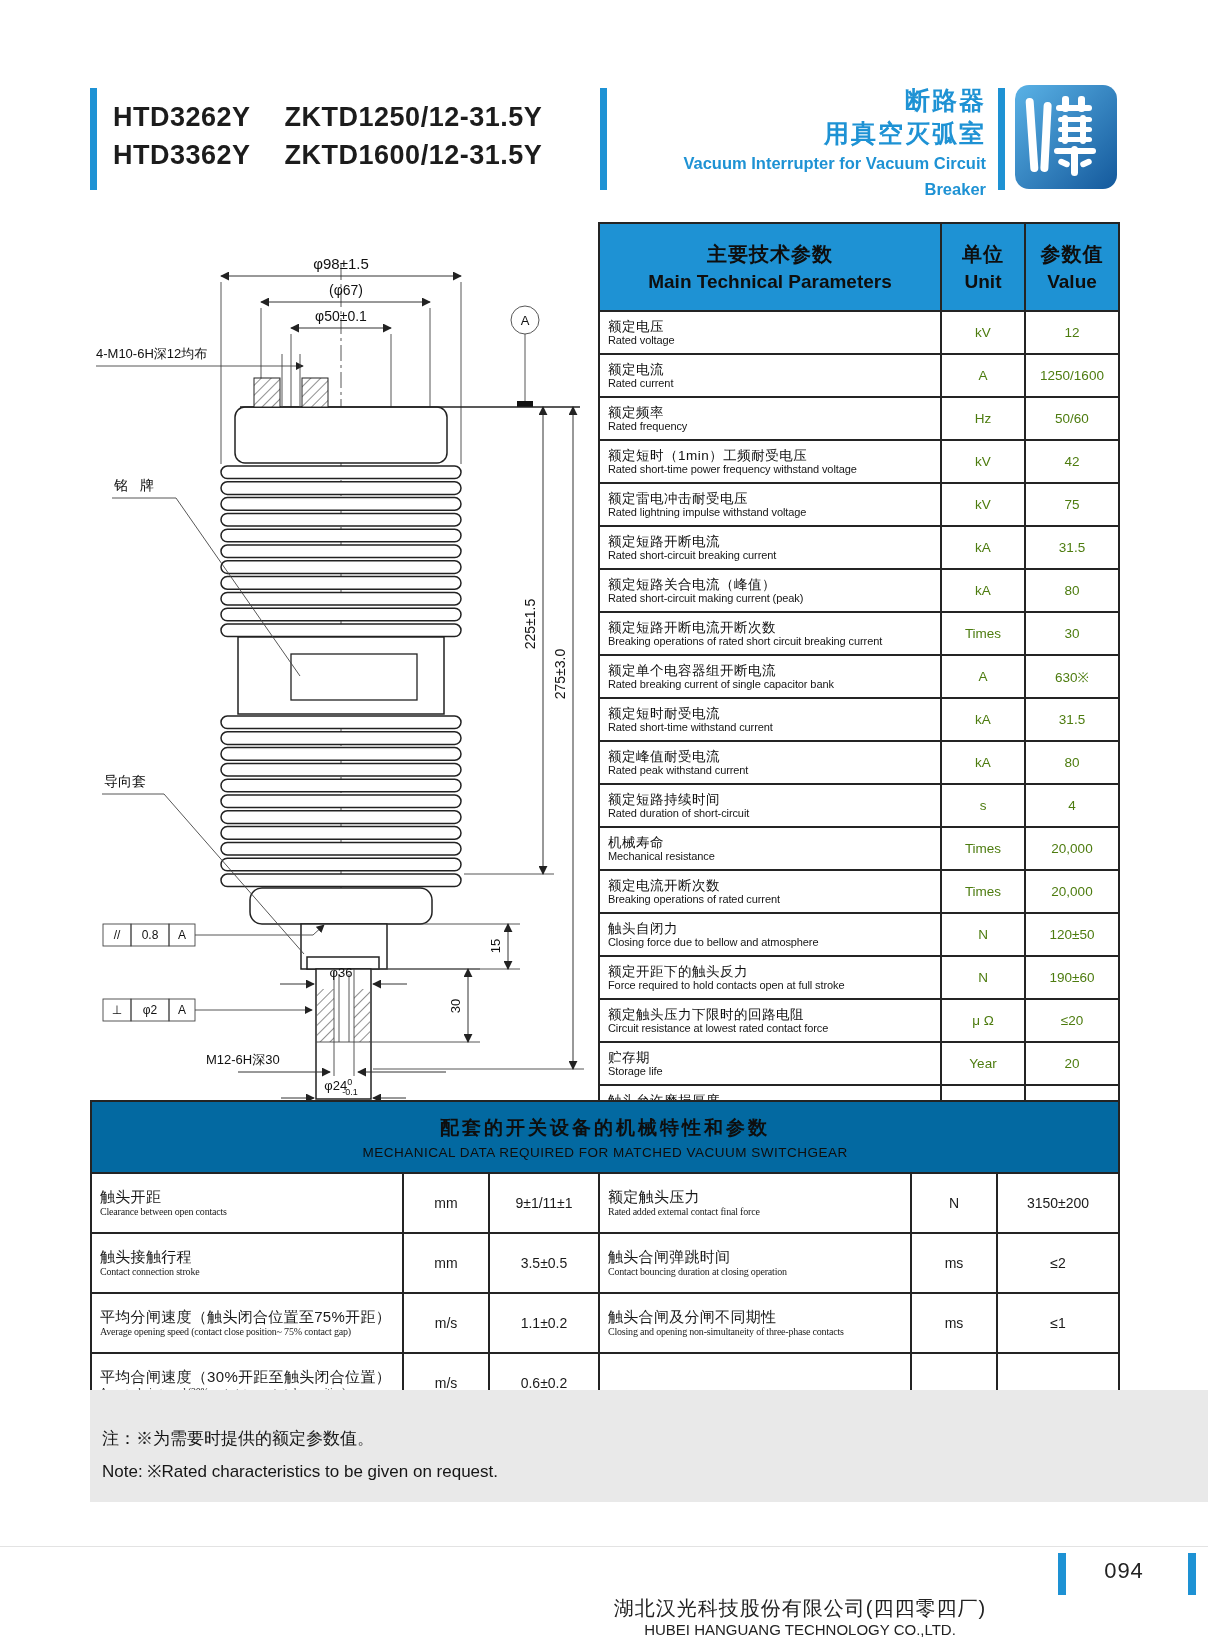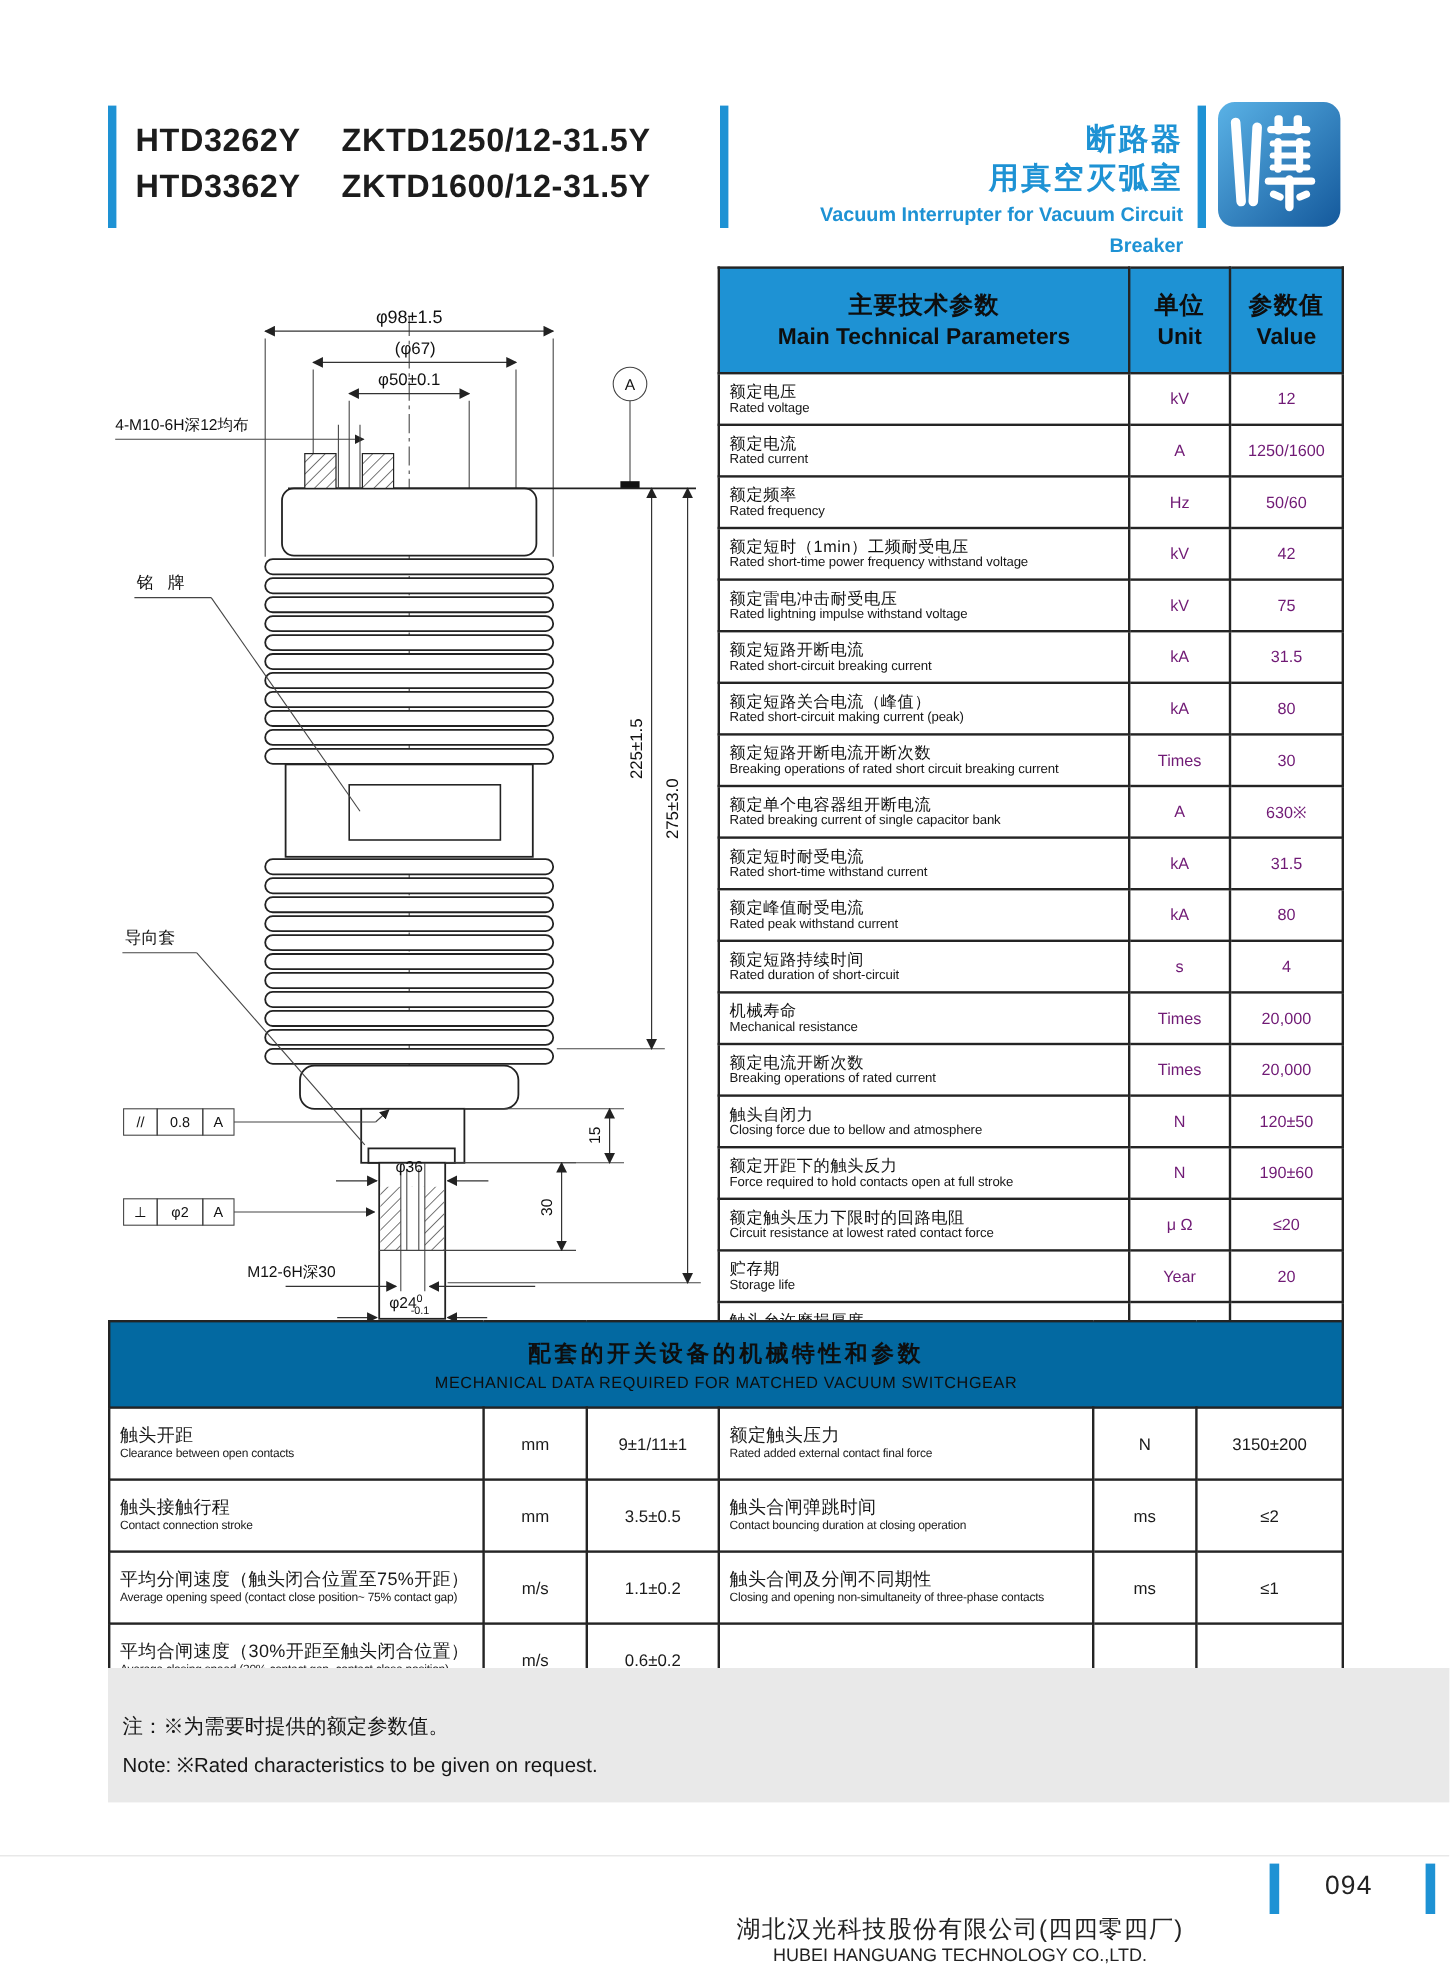--- a/index.html
+++ b/index.html
@@ -3,45 +3,45 @@
 <meta charset="utf-8">
 <style>
   html,body{margin:0;padding:0;background:#fff;}
   .page{position:relative;width:1208px;height:1650px;margin:0 auto;background:#fff;
         font-family:"Liberation Sans",sans-serif;color:#1a1a1a;overflow:hidden;}
   .abs{position:absolute;}
   .bar{position:absolute;background:#1e92d4;}
   
   .models{position:absolute;left:113px;top:98px;font-size:27px;font-weight:700;color:#1c1c1c;letter-spacing:.5px;line-height:38px;white-space:nowrap;}
   .models .spec{margin-left:34px;}
-  .titleblk{position:absolute;left:618px;top:100px;width:368px;text-align:right;color:#1e92d4;}
+  .titleblk{position:absolute;left:618px;top:84px;width:368px;text-align:right;color:#1e92d4;}
   .titleblk .t1{font-size:25px;font-weight:700;line-height:32px;letter-spacing:2px;}
   .titleblk .t2{font-size:25px;font-weight:700;line-height:34px;letter-spacing:2px;}
   .titleblk .t3{font-size:16.5px;font-weight:700;line-height:26px;}
   
   .mtab{position:absolute;left:598px;top:222px;width:520px;border-collapse:collapse;table-layout:fixed;}
   .mtab th,.mtab td{border:2px solid #242424;padding:0;}
   .mtab th{background:#1e92d4;height:86px;color:#0e0e0e;vertical-align:middle;}
   .mtab .hz{font-size:20px;font-weight:700;letter-spacing:1px;}
   .mtab .he{font-size:19px;font-weight:700;margin-top:3px;}
   .mtab td{height:37px;}
   .mtab td.p{padding:2px 4px 2px 8px;vertical-align:middle;}
   .mtab .zh{font-size:13.5px;color:#111;line-height:15px;letter-spacing:.5px;white-space:nowrap;}
   .mtab .en{font-size:11px;color:#161616;line-height:12.5px;white-space:nowrap;letter-spacing:-.1px;}
-  .mtab td.u,.mtab td.v{text-align:center;font-size:13.5px;color:#701a75;vertical-align:middle;}
+  .mtab td.u,.mtab td.v{text-align:center;font-size:13.5px;color:#4d7c0f;vertical-align:middle;}
   
   .ktab{position:absolute;left:90px;top:1100px;width:1028px;border-collapse:collapse;table-layout:fixed;}
   .ktab th,.ktab td{border:2px solid #242424;padding:0;}
   .ktab th{background:#0369a1;height:70px;color:#0e0e0e;}
   .ktab .hz{font-size:19px;font-weight:700;letter-spacing:3px;}
   .ktab .he{font-size:13.5px;font-weight:400;margin-top:4px;letter-spacing:.5px;}
   .ktab td{height:54px;vertical-align:middle;margin-left:20px;}
   .ktab td.p{padding:2px 4px 2px 8px;}
   .ktab .zh{font-size:15px;line-height:18px;letter-spacing:.3px;white-space:nowrap;overflow:hidden;}
-  .ktab .en{font-size:10px;line-height:12px;white-space:nowrap;overflow:hidden;letter-spacing:-.2px;}
+  .ktab .en{font-size:10px;line-height:12px;white-space:nowrap;overflow:hidden;letter-spacing:-.2px;font-family:Liberation Serif, serif;}
   .ktab td.u,.ktab td.v{text-align:center;font-size:14px;}
   
   .notes{position:absolute;left:90px;top:1390px;width:1124px;height:112px;background:#e9e9e9;box-sizing:border-box;padding:32px 0 0 12px;}
   .notes div{font-size:17px;line-height:33px;color:#161616;}
   
   .footline{position:absolute;left:0;top:1546px;width:1208px;height:1px;background:#e3e3e3;}
   .company{position:absolute;left:560px;top:1552px;width:480px;text-align:center;color:#222;}
   .company .zh{font-size:20px;letter-spacing:1px;line-height:24px;margin-top:44px;}
   .company .en{font-size:15px;line-height:20px;}
   .pagenum{position:absolute;left:1086px;top:1558px;width:76px;text-align:center;font-size:22px;color:#222;letter-spacing:1px;}

